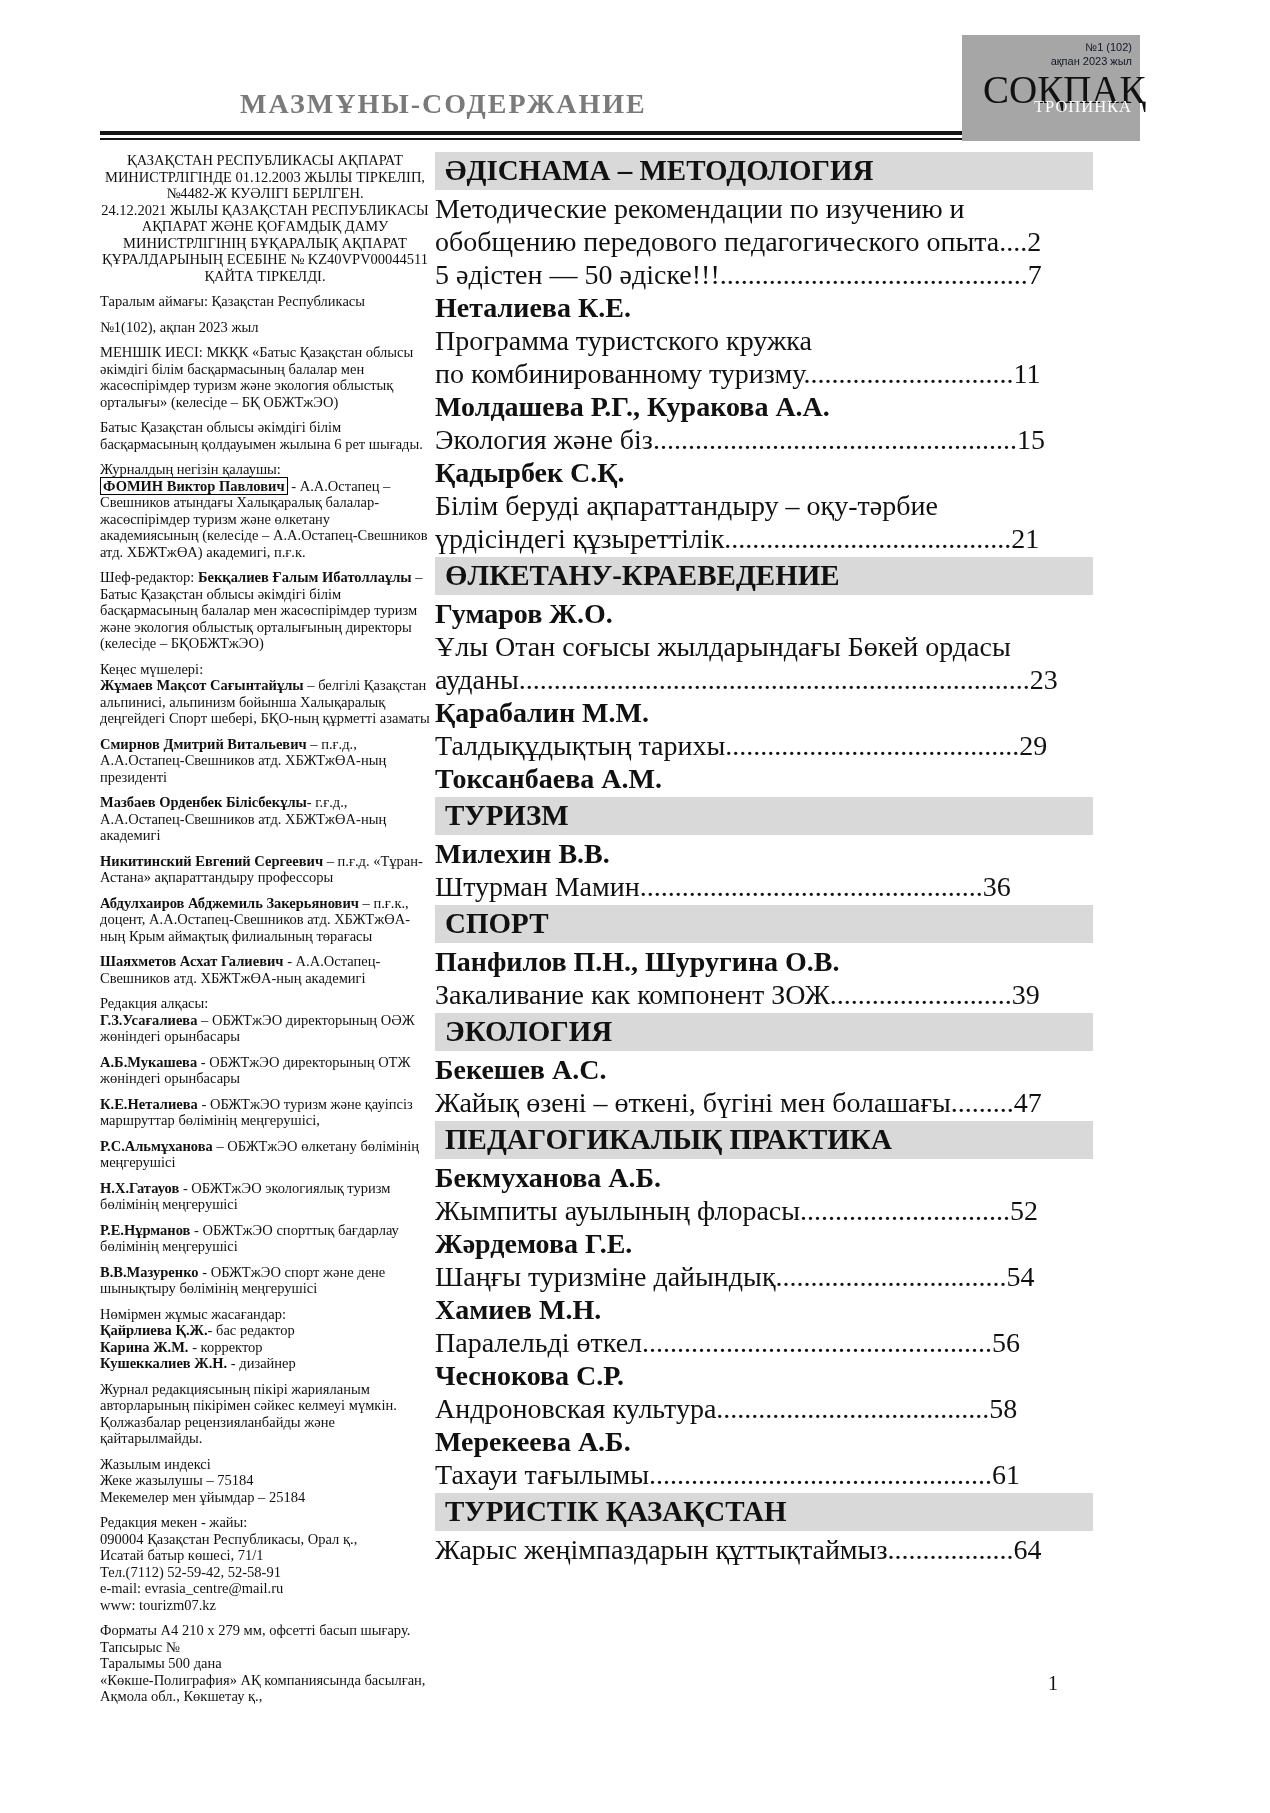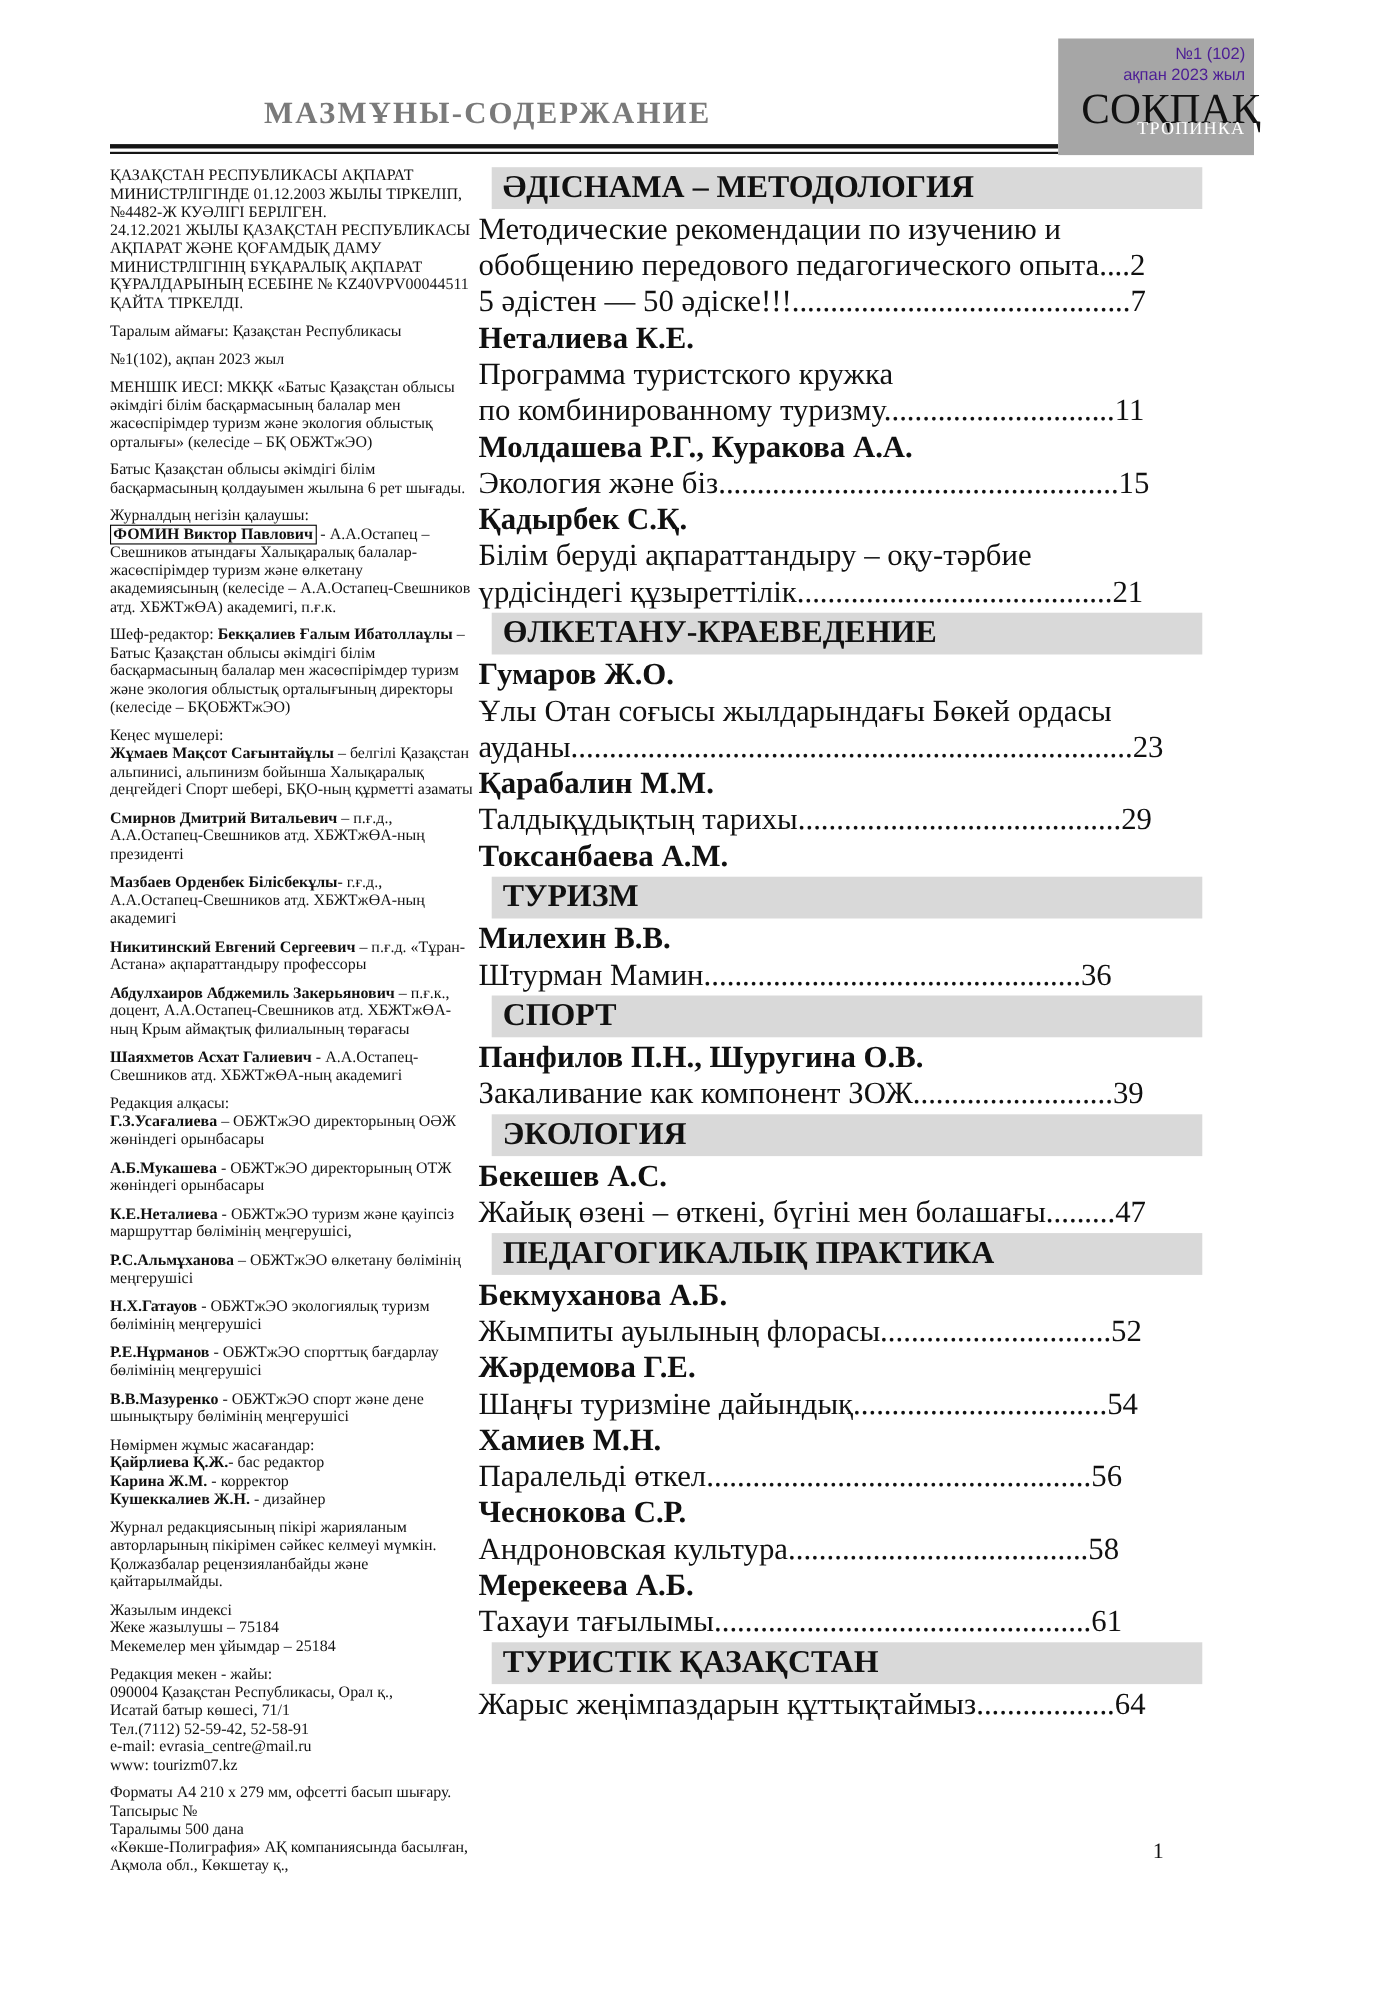--- a/index.html
+++ b/index.html
@@ -23,55 +23,55 @@
     position:absolute;top:131px;left:100px;width:862px;height:3px;
     border-top:4px solid #151515;border-bottom:2px solid #151515;
   }
   
   .logo-box{
     position:absolute;top:35px;left:962px;width:178px;height:106px;
     background:#a6a6a6;
     padding:6px 8px 0 4px;box-sizing:border-box;
   }
   .logo-issue,.logo-date{
-    text-align:right;color:#4c1d95;
+    text-align:right;color:#0f172a;
     font-family:"Liberation Sans", sans-serif;
-    font-size:15px;line-height:1.25;
+    font-size:11px;line-height:1.25;
   }
   .logo-name{
     color:#111;font-size:39px;line-height:1.0;
     letter-spacing:0px;margin-top:1px;white-space:nowrap;margin-left:17px;
   }
   .logo-sub{
     position:relative;margin-top:-12px;text-align:right;
     color:#ffffff;font-weight:normal;font-size:16.5px;letter-spacing:1px;
     font-family:"Liberation Serif", serif;
   }
   
   .left-col{
     position:absolute;top:152px;left:100px;width:330px;
     font-size:14.5px;line-height:16.5px;
   }
   .lc-para{margin:0 0 9px 0;white-space:pre-wrap;}
-  .lc-para.center{}
+  .lc-para.center{text-align:center;}
   .lc-para b{font-weight:bold;}
   .boxed{
     font-weight:bold;
     border:1.5px solid #000;
     padding:0 2px;
   }
   
   .right-col{
     position:absolute;top:150px;left:435px;width:658px;
   }
   .toc-header{
     background:#d9d9d9;
     font-size:29px;font-weight:bold;
     padding:2px 10px 3px 10px;
-    margin:2px 0 2px 12px;
+    margin:2px 0 2px 0;
     line-height:33px;
   }
   .toc-author{
     font-size:28px;font-weight:bold;line-height:33px;
     white-space:pre-wrap;
   }
   .toc-title{
     font-size:28px;line-height:33px;
     white-space:pre-wrap;
     overflow-wrap:break-word;

